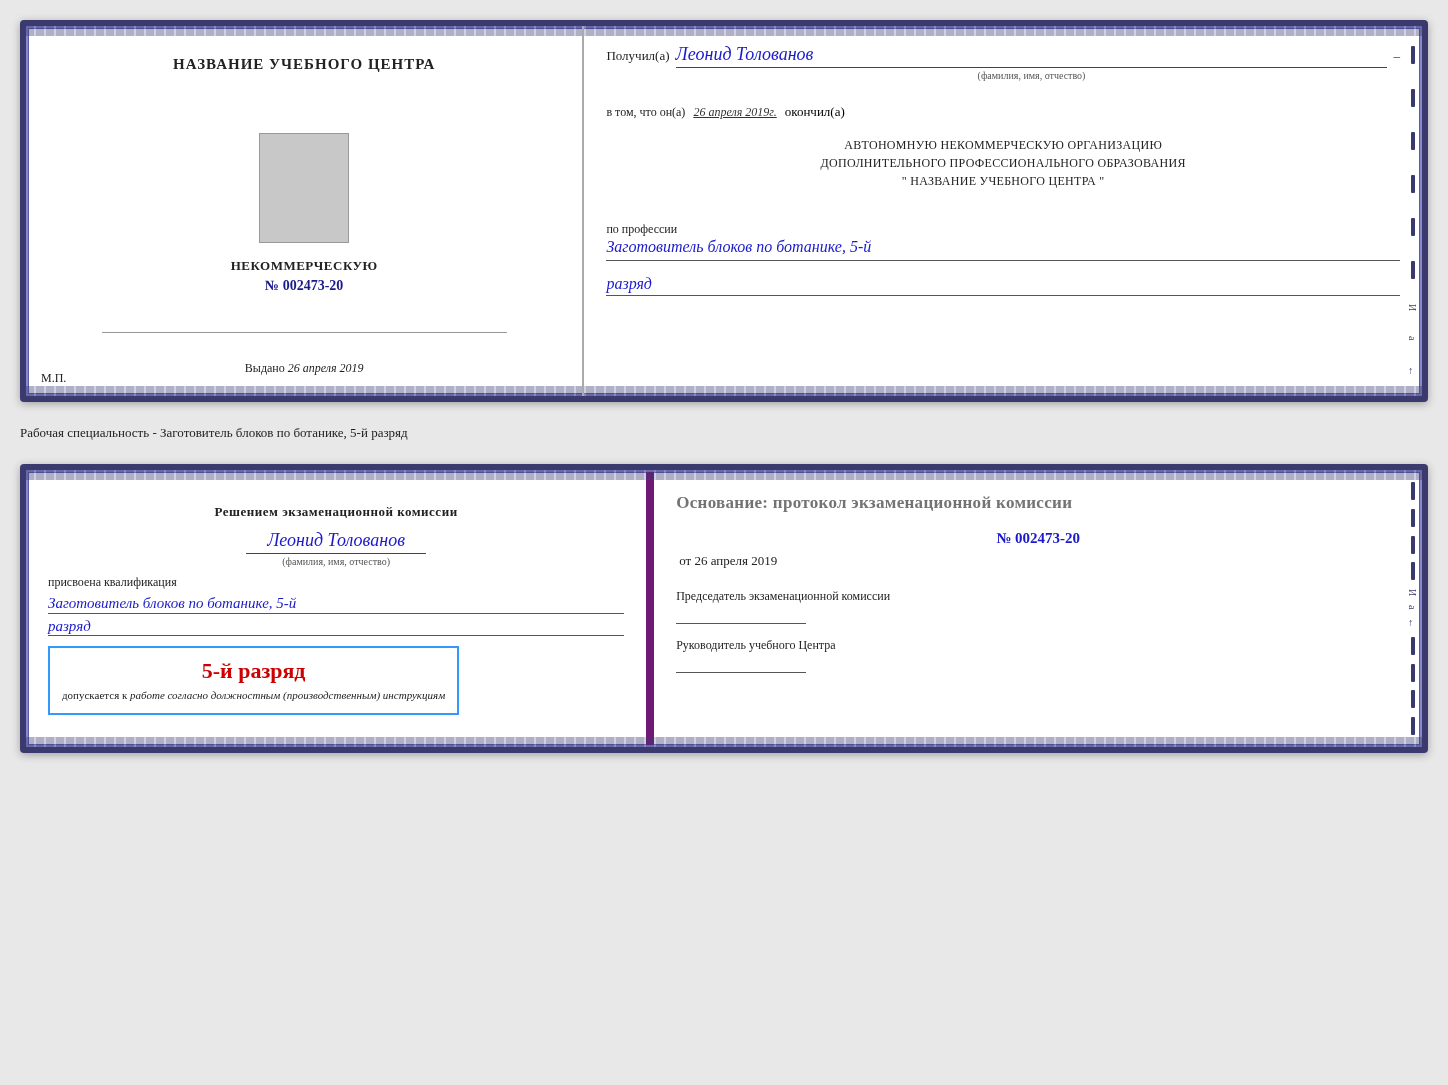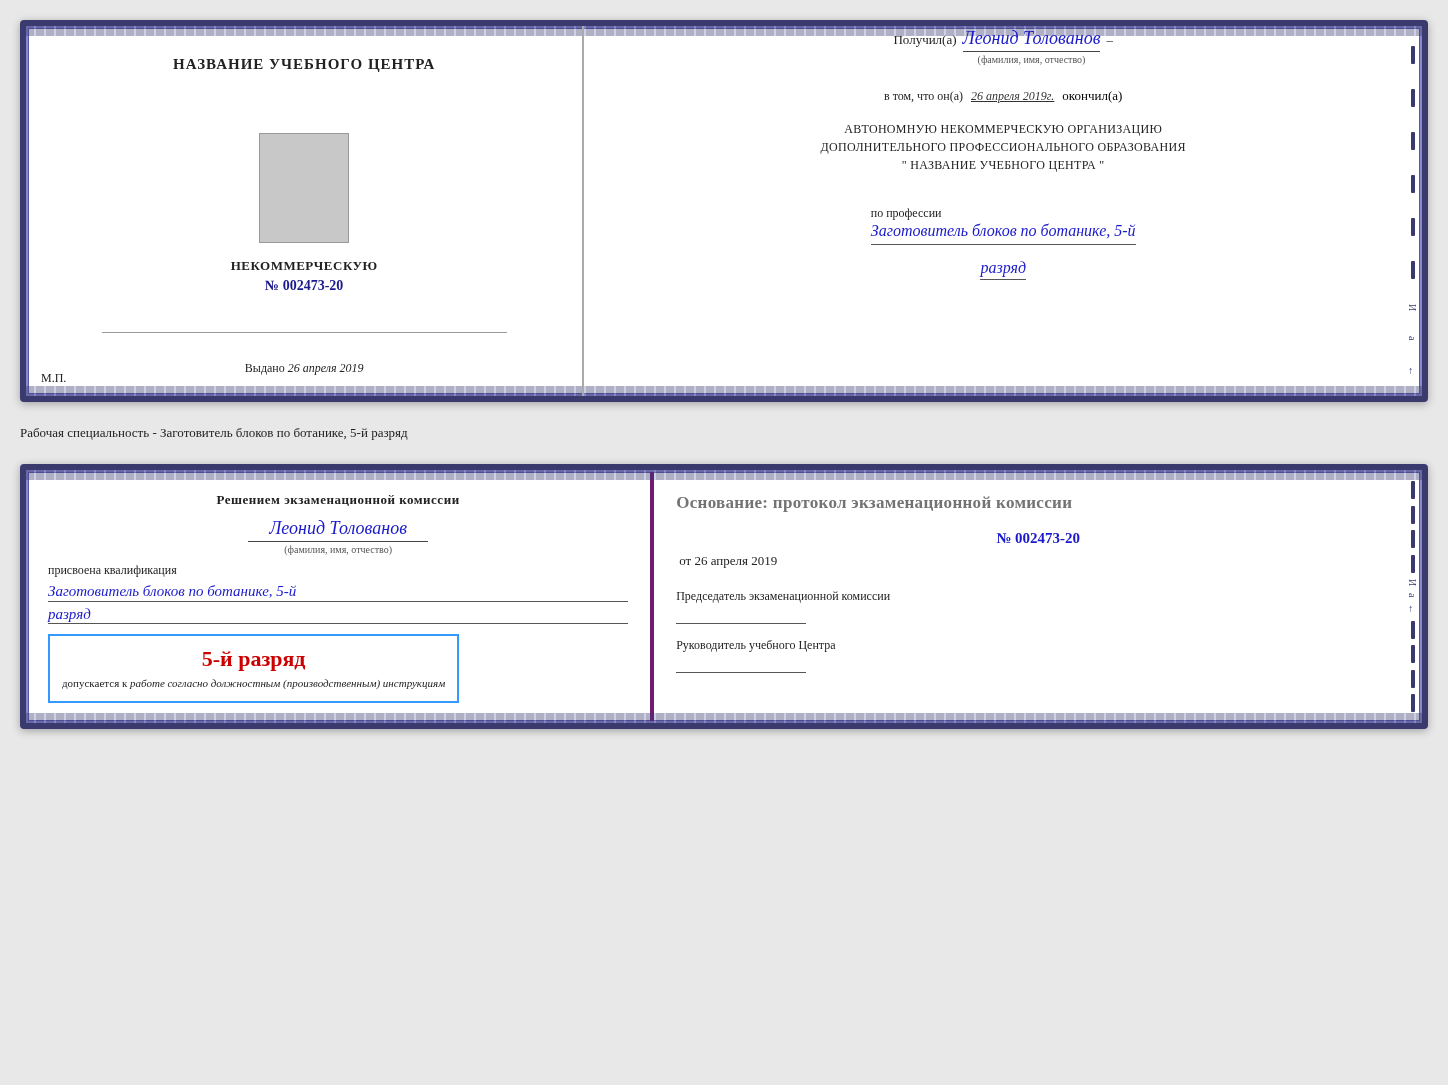--- a/index.html
+++ b/index.html
@@ -44,26 +44,25 @@
       display: flex;
       flex-direction: column;
       align-items: center;
       border-right: 2px solid #aaa;
       position: relative;
     }
 
     
     .right-panel {
       width: 60%;
-      padding: 2px 22px;
+      padding: 18px 22px;
       display: flex;
       flex-direction: column;
       gap: 10px;
       position: relative;
-      align-items: center;
     }
 
     
     .side-decoration {
       position: absolute;
       right: 0;
       top: 0;
       bottom: 0;
       width: 18px;
       display: flex;
@@ -201,22 +200,22 @@
     
     .separator-text {
       font-size: 13px;
       color: #222;
       padding: 5px 0;
     }
 
     
     .card2-left {
       width: 45%;
-      padding: 20px 22px;
-      border-right: 4px solid #701a75;
+      padding: 32px 22px;
+      border-right: 8px solid #701a75;
     }
 
     .card2-right {
       width: 55%;
       padding: 20px 22px;
       position: relative;
     }
 
     .decision-text {
       font-size: 13px;

